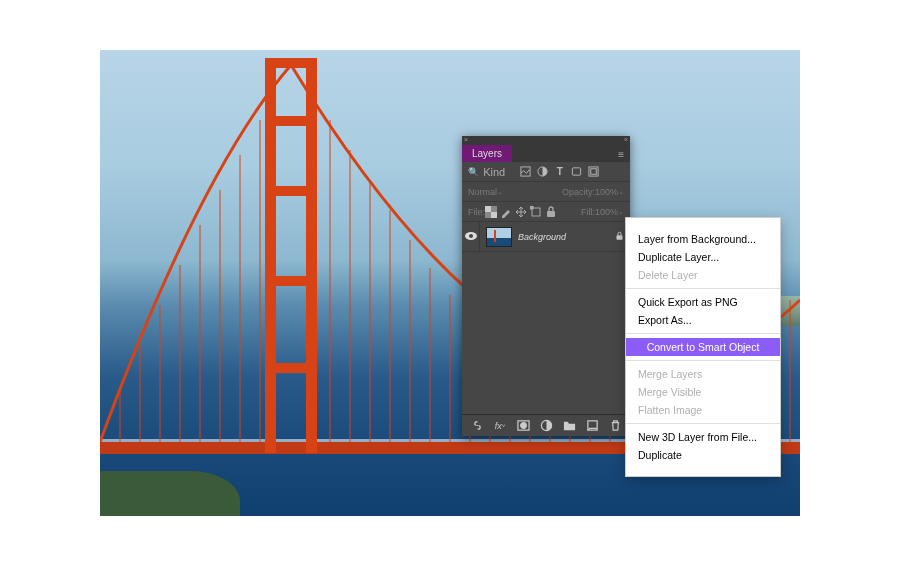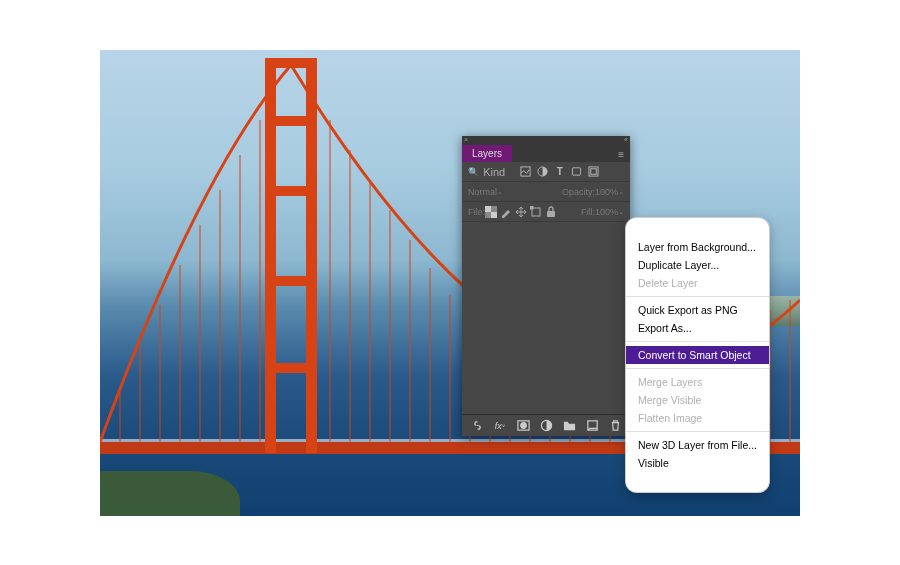--- a/index.html
+++ b/index.html
@@ -260,37 +260,38 @@
       width:14px; height:14px;
       display:flex; align-items:center; justify-content:center;
     }
     .footer-icon svg { width:13px; height:13px; }
 
     
     .context-menu {
       position:absolute;
       top: 217px;
       left: 625px;
-      width: 145px;
+      width: 156px;
       background:#fff;
       border:1px solid rgba(0,0,0,0.2);
-      border-radius: 12px;
+      border-radius: 0;
       box-shadow: 0 4px 12px rgba(0,0,0,0.25);
-      padding: 20px 0;
+      padding: 12px 0;
       font-size: 10.5px;
       color:#000;
     }
     .menu-item {
       padding: 3px 12px;
       white-space:nowrap;
     }
     .menu-item.disabled { color:#b0b0b0; }
     .menu-item.highlighted {
-      background:#4c1d95;
+      background:#8b5cf6;
       color:#fff;
+      text-align:center;
     }
     .menu-sep {
       height:1px;
       background:#e0e0e0;
       margin:4px 0;
     }
   </style>
 </head>
 <body>
 
@@ -427,20 +428,40 @@
             <rect x="2" y="5" width="8" height="6" rx="1"></rect>
             <path d="M4 5 L4 3 A2 2 0 0 1 8 3 L8 5" fill="none" stroke="#aaa" stroke-width="1.3"></path>
           </svg>
       </span>
     </div>
     <span class="fill-label">Fill:</span>
     <span class="fill-value">100%</span>
     <span class="blend-label" style="font-size:7px;">⌄</span>
   </div>
 
+  <div class="layers-list">
+    <div class="layer-row">
+      <div class="vis-col">
+        <span class="eye-icon">
+          <svg width="12" height="8" viewBox="0 0 12 8">
+              <ellipse cx="6" cy="4" rx="6" ry="4" fill="#ddd"></ellipse>
+              <circle cx="6" cy="4" r="2" fill="#464646"></circle>
+            </svg>
+        </span>
+      </div>
+      <div class="layer-thumb"></div>
+      <span class="layer-name">Background</span>
+      <span class="layer-lock">
+        <svg width="9" height="10" viewBox="0 0 12 12" fill="#ccc">
+            <rect x="2" y="5" width="8" height="6" rx="1"></rect>
+            <path d="M4 5 L4 3 A2 2 0 0 1 8 3 L8 5" fill="none" stroke="#ccc" stroke-width="1.3"></path>
+          </svg>
+      </span>
+    </div>
+  </div>
 
   <div class="panel-footer">
     <span class="footer-icon">
       <svg viewBox="0 0 14 14" fill="none" stroke="#ccc" stroke-width="1.3">
           <path d="M5 7 A3 3 0 0 1 5 3 L7 3 M9 7 A3 3 0 0 1 9 11 L7 11 M6 7 L8 7"></path>
         </svg>
     </span>
     <span class="footer-icon" style="font-style:italic;font-size:9px;color:#ccc;">fx<span style="font-size:6px;">˅</span></span>
     <span class="footer-icon">
       <svg viewBox="0 0 14 14" fill="none" stroke="#ccc" stroke-width="1.3">
@@ -481,14 +502,14 @@
     <div class="menu-item">Quick Export as PNG</div>
     <div class="menu-item">Export As...</div>
     <div class="menu-sep"></div>
     <div class="menu-item highlighted">Convert to Smart Object</div>
     <div class="menu-sep"></div>
     <div class="menu-item disabled">Merge Layers</div>
     <div class="menu-item disabled">Merge Visible</div>
     <div class="menu-item disabled">Flatten Image</div>
     <div class="menu-sep"></div>
     <div class="menu-item">New 3D Layer from File...</div>
-    <div class="menu-item">Visible</div>
+    <div class="menu-item">Duplicate</div>
   </div>
 
 </body></html>

